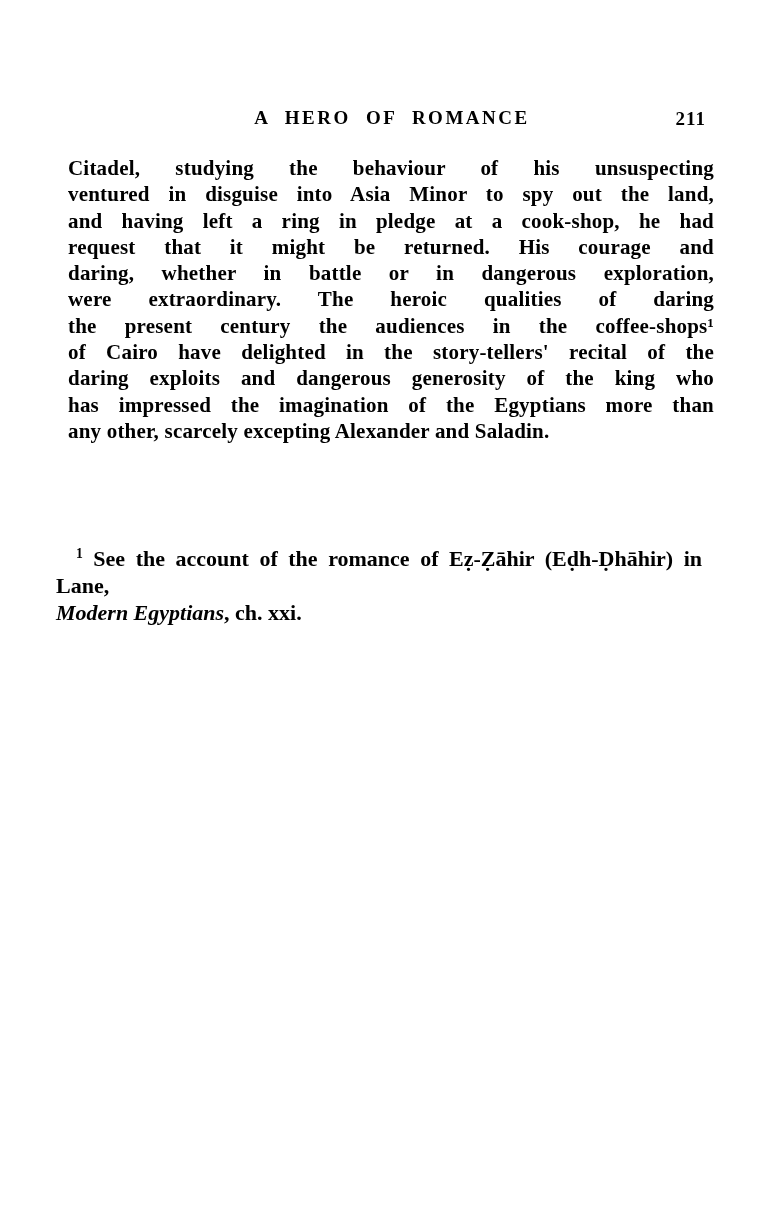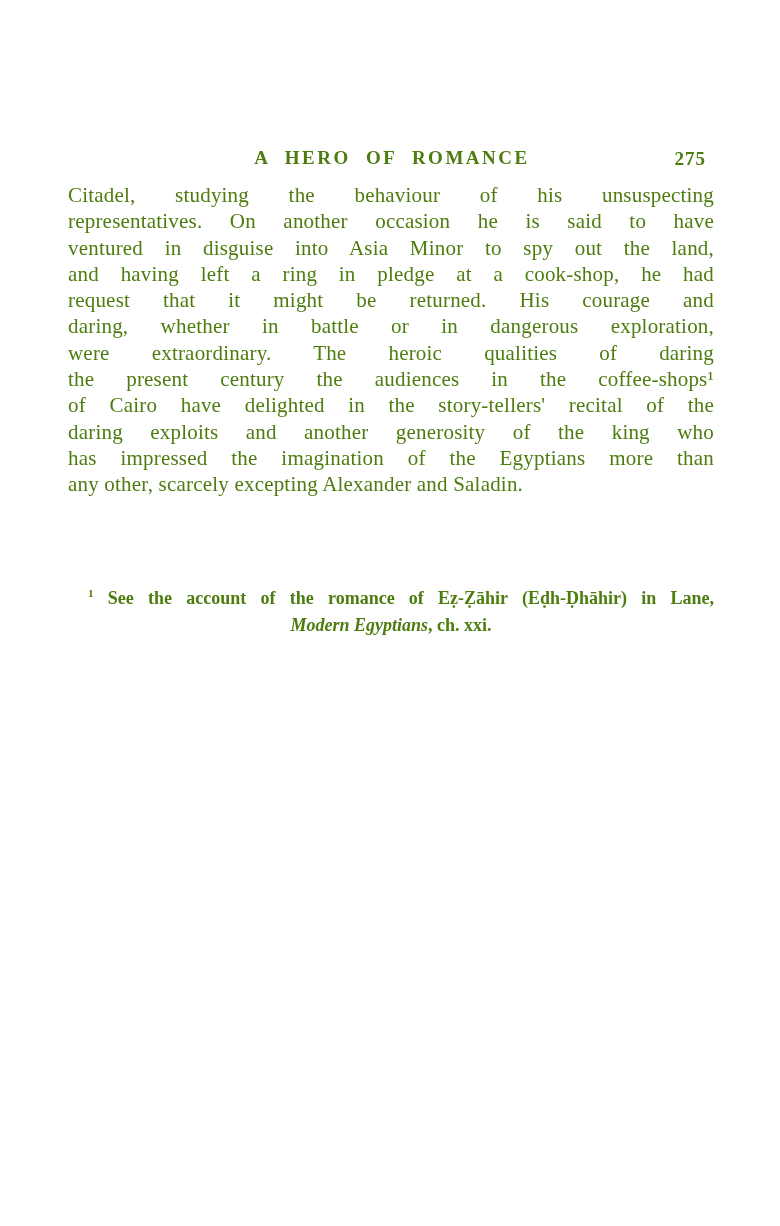--- a/index.html
+++ b/index.html
@@ -6,23 +6,22 @@
     margin: 0;
     padding: 0;
     background: #ffffff;
   }
   .page {
     position: relative;
     width: 780px;
     height: 894px;
     background: #ffffff;
     font-family: "Liberation Serif", "DejaVu Serif", serif;
-    color: #4d7c0f;
+    color: #000000;
     overflow: hidden;
-    margin-top: 40px;
   }
   .running-header {
     position: absolute;
     top: 107px;
     left: 68px;
     width: 648px;
     height: 28px;
   }
   .header-title {
     position: absolute;
@@ -39,81 +38,80 @@
   .page-number {
     position: absolute;
     right: 10px;
     top: 1px;
     font-weight: bold;
     font-size: 19px;
     letter-spacing: 1px;
   }
   .body-text {
     position: absolute;
-    top: 142px;
+    top: 155px;
     left: 68px;
     width: 646px;
     font-size: 21px;
-    font-weight: normal;
+    font-weight: bold;
     line-height: 26.3px;
     letter-spacing: 0.2px;
   }
   .bline {
     text-align: justify;
     text-align-last: justify;
     text-justify: inter-word;
   }
   .bline.last {
     text-align-last: left;
   }
   .footnote {
     position: absolute;
     top: 545px;
-    left: 68px;
+    left: 56px;
     width: 646px;
-    font-size: 18px;
+    font-size: 22px;
     font-weight: bold;
     line-height: 27px;
   }
   .fn-line1 {
     text-align: justify;
     text-align-last: justify;
     text-justify: inter-word;
     text-indent: 20px;
   }
   .fn-line2 {
-    text-align: center;
+    text-align: left;
   }
   .fn-sup {
     font-size: 62%;
     vertical-align: super;
     line-height: 0;
   }
 </style>
 </head>
 <body>
 
 <div class="page">
 
   <div class="running-header">
     <div class="header-title">A HERO OF ROMANCE</div>
-    <div class="page-number">275</div>
+    <div class="page-number">211</div>
   </div>
 
   <div class="body-text">
       <div class="bline">Citadel, studying the behaviour of his unsuspecting</div>
-      <div class="bline">representatives. On another occasion he is said to have</div>
       <div class="bline">ventured in disguise into Asia Minor to spy out the land,</div>
       <div class="bline">and having left a ring in pledge at a cook-shop, he had</div>
       <div class="bline">request that it might be returned. His courage and</div>
       <div class="bline">daring, whether in battle or in dangerous exploration,</div>
       <div class="bline">were extraordinary. The heroic qualities of daring</div>
       <div class="bline">the present century the audiences in the coffee-shops¹</div>
       <div class="bline">of Cairo have delighted in the story-tellers' recital of the</div>
-      <div class="bline">daring exploits and another generosity of the king who</div>
+      <div class="bline">daring exploits and dangerous generosity of the king who</div>
       <div class="bline">has impressed the imagination of the Egyptians more than</div>
       <div class="bline last">any other, scarcely excepting Alexander and Saladin.</div>
     </div>
 
   <div class="footnote">
     <div class="fn-line1">
       <span class="fn-sup">1</span>
       <span>See the account of the romance of Eẓ-Ẓāhir (Eḍh-Ḍhāhir) in Lane,</span>
     </div>
     <div class="fn-line2">

